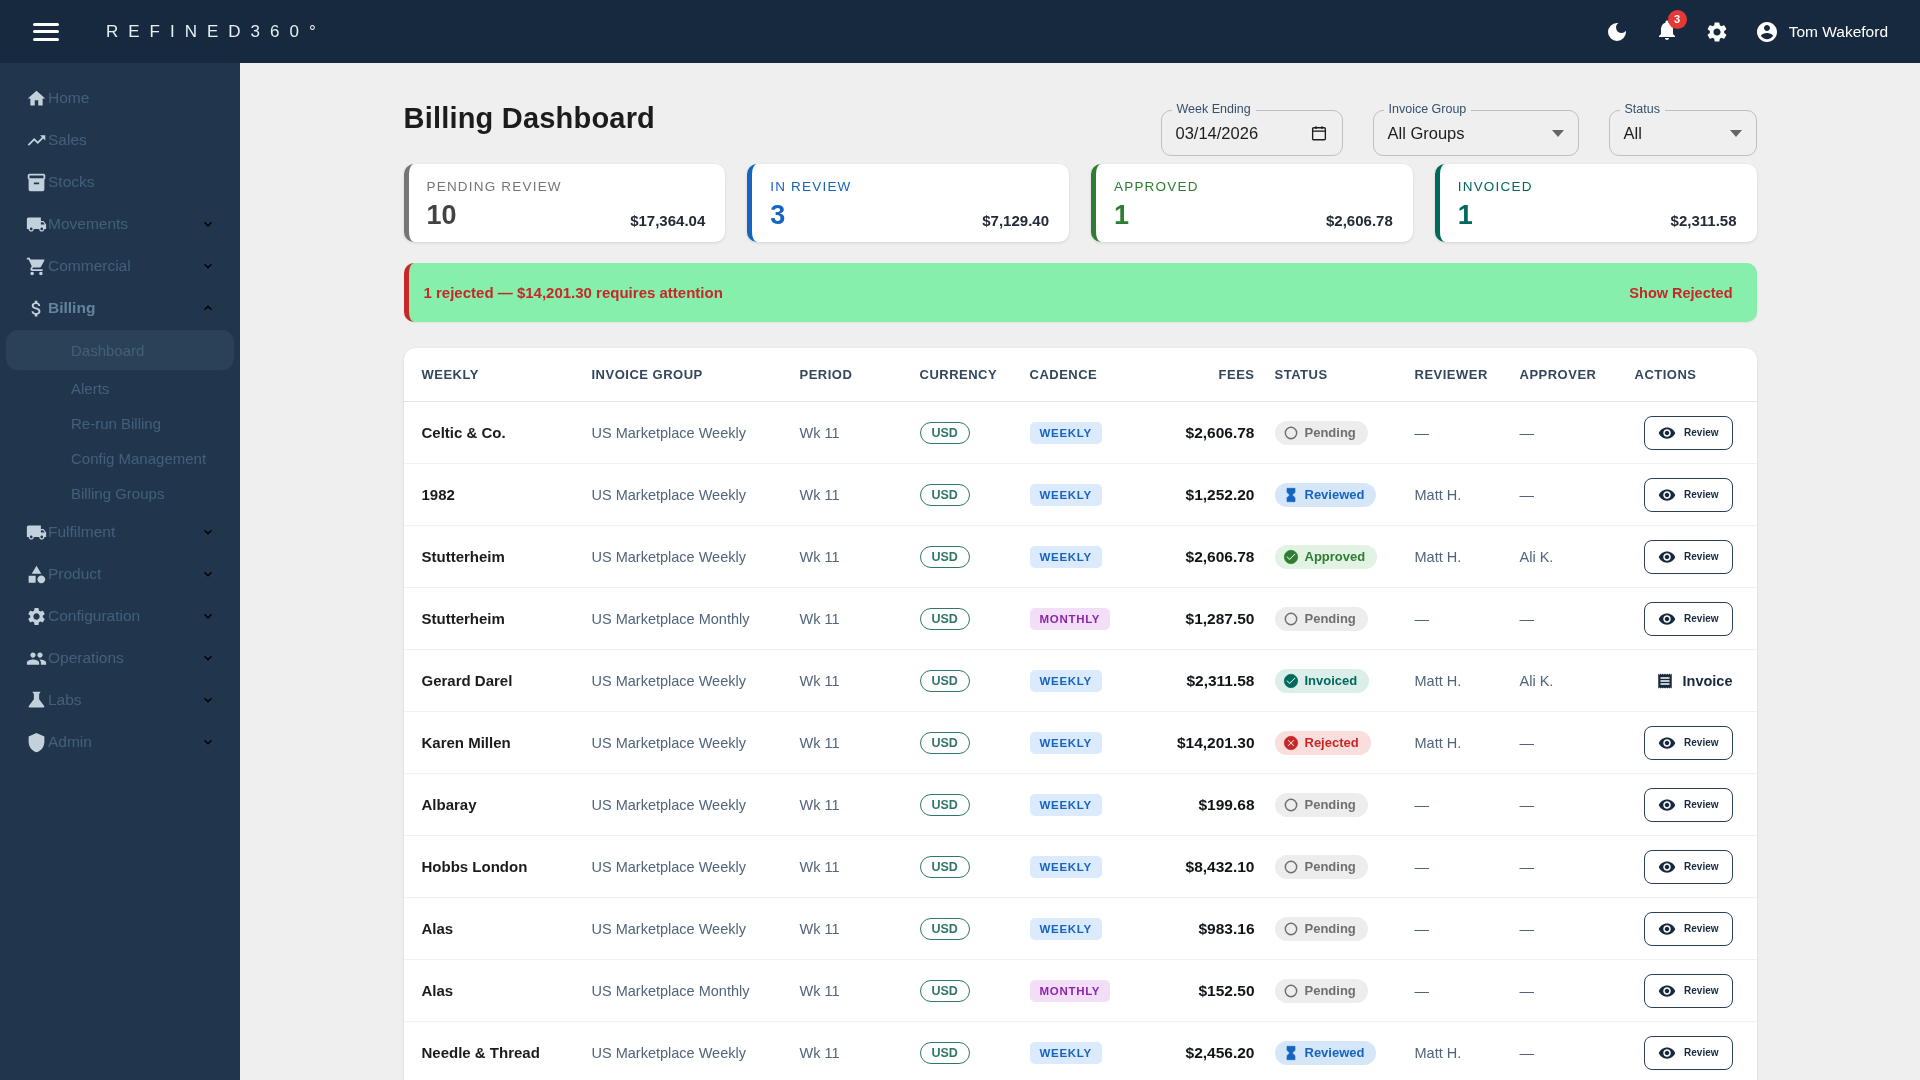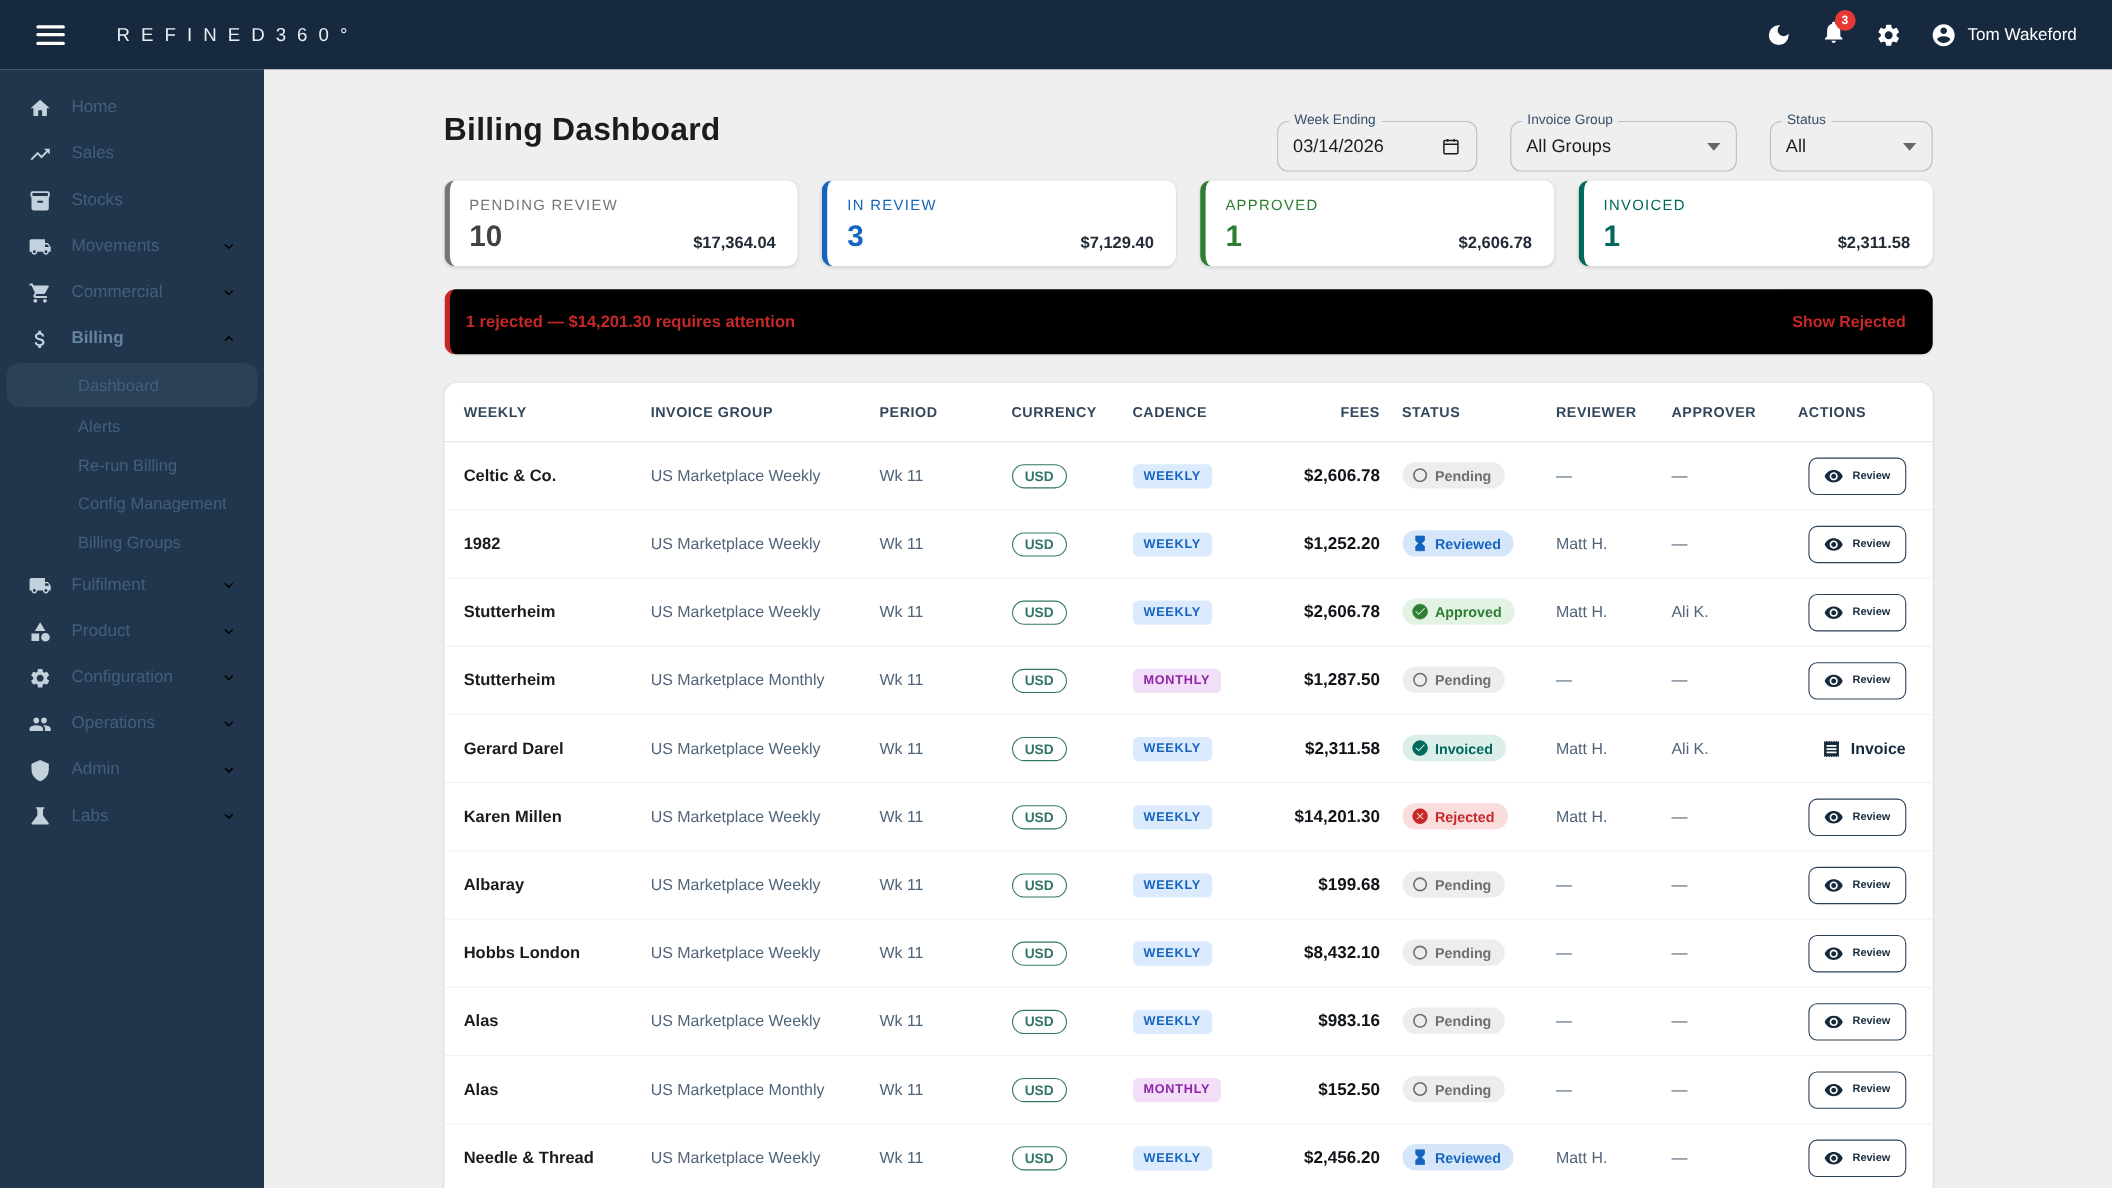--- a/index.html
+++ b/index.html
@@ -15,21 +15,21 @@
   .nav-icon { width:24px; height:24px; fill:#ffffff; cursor:pointer; }
   .bell-wrap { position:relative; }
   .badge { position:absolute; top:-8px; right:-8px; min-width:19px; height:19px; background:#e53935; border-radius:10px; color:#fff; font-size:11px; font-weight:700; display:flex; align-items:center; justify-content:center; padding:0 4px; }
   .user { display:flex; align-items:center; gap:10px; cursor:pointer; }
   .user-name { color:#ffffff; font-size:15.5px; }
 
   
   .sidebar { position:absolute; top:63px; left:0; width:240px; bottom:0; background:#21364c; padding-top:14px; overflow:hidden; }
   .side-item { height:42px; display:flex; align-items:center; padding:0 24px 0 26px; cursor:pointer; }
   .side-item .s-icon { width:21px; height:21px; fill:#c3d1dd; flex:0 0 21px; }
-  .side-item .s-label { margin-left:18px; font-size:15.5px; color:#42607c; flex:1; white-space:nowrap; }
+  .side-item .s-label { margin-left:1px; font-size:15.5px; color:#42607c; flex:1; white-space:nowrap; }
   .side-item.section-active .s-label { color:#6e8fa6; color:#64839f; font-weight:700; }
   .side-item .chev { width:16px; height:16px; fill:#c3d1dd; }
   .side-sub { height:34px; display:flex; align-items:center; padding-left:65px; cursor:pointer; font-size:15px; color:#42607c; margin:1px 6px; border-radius:12px; white-space:nowrap; }
   .side-sub.active { background:#2a4157; height:40px; }
 
   
   .main { position:absolute; top:63px; left:240px; right:0; bottom:0; overflow:hidden; }
   .content { width:1353px; margin:0 auto; }
 
   .title-row { margin-top:30px; display:flex; align-items:center; justify-content:space-between; height:50px; }
@@ -48,21 +48,21 @@
 
   
   .stats { display:flex; gap:22px; margin-top:21px; }
   .stat-card { flex:1; background:#ffffff; border-radius:10px; height:78px; box-shadow:0 1px 3px rgba(0,0,0,0.12); border-left:5px solid #999; padding:15px 20px 13px 18px; display:flex; flex-direction:column; }
   .stat-label { font-size:13.5px; letter-spacing:1.2px; font-weight:500; }
   .stat-bottom { display:flex; align-items:flex-end; justify-content:space-between; flex:1; }
   .stat-count { font-size:27px; font-weight:700; line-height:1; }
   .stat-amount { font-size:15px; font-weight:600; color:#222b36; }
 
   
-  .alert { margin-top:21px; background:#000000; border-left:5px solid #c62828; border-radius:10px; height:59px; display:flex; align-items:center; padding:0 24px 0 15px; box-shadow:0 1px 2px rgba(0,0,0,0.06); }
+  .alert { margin-top:21px; background:#86efac; border-left:5px solid #c62828; border-radius:10px; height:59px; display:flex; align-items:center; padding:0 24px 0 15px; box-shadow:0 1px 2px rgba(0,0,0,0.06); }
   .alert-text { color:#c62828; font-size:15px; font-weight:700; }
   .alert-action { margin-left:auto; color:#c62828; font-size:14.5px; font-weight:700; cursor:pointer; }
 
   
   .table-card { margin-top:26px; background:#ffffff; border-radius:12px 12px 0 0; box-shadow:0 1px 3px rgba(0,0,0,0.12); overflow:hidden; }
   .t-grid { display:grid; grid-template-columns:170px 208px 120px 110px 125px 120px 140px 105px 115px 1fr; align-items:center; padding:0 18px; }
   .t-head { height:54px; border-bottom:1px solid #e3e3e3; }
   .t-head .th { font-size:13px; font-weight:700; color:#33475c; letter-spacing:0.5px; }
   .t-row { height:62px; border-bottom:1px solid #f1f1f1; }
   .col-fees { text-align:right; padding-right:20px; }
@@ -205,32 +205,32 @@
       <svg class="s-icon" viewBox="0 0 24 24">
         <path d="M16 11c1.66 0 2.99-1.34 2.99-3S17.66 5 16 5c-1.66 0-3 1.34-3 3s1.34 3 3 3zm-8 0c1.66 0 2.99-1.34 2.99-3S9.66 5 8 5C6.34 5 5 6.34 5 8s1.34 3 3 3zm0 2c-2.33 0-7 1.17-7 3.5V19h14v-2.5c0-2.33-4.67-3.5-7-3.5zm8 0c-.29 0-.62.02-.97.05 1.16.84 1.97 1.97 1.97 3.45V19h6v-2.5c0-2.33-4.67-3.5-7-3.5z"></path>
       </svg>
       <span class="s-label">Operations</span>
       <svg class="chev" viewBox="0 0 24 24">
         <path fill="currentColor" d="M7.41 8.59L12 13.17l4.59-4.58L18 10l-6 6-6-6z"></path>
       </svg>
     </div>
     <div class="side-item">
       <svg class="s-icon" viewBox="0 0 24 24">
+        <path d="M15.96 2H8.04c-.42 0-.65.48-.39.81L9 4.5v6.17L3.2 18.4c-.49.66-.02 1.6.8 1.6h16c.82 0 1.29-.94.8-1.6L15 10.67V4.5l1.35-1.69c.26-.33.03-.81-.39-.81z"></path>
+      </svg>
+      <span class="s-label">Labs</span>
+      <svg class="chev" viewBox="0 0 24 24">
+        <path fill="currentColor" d="M7.41 8.59L12 13.17l4.59-4.58L18 10l-6 6-6-6z"></path>
+      </svg>
+    </div>
+    <div class="side-item">
+      <svg class="s-icon" viewBox="0 0 24 24">
         <path d="M12 1L3 5v6c0 5.55 3.84 10.74 9 12 5.16-1.26 9-6.45 9-12V5l-9-4z"></path>
       </svg>
       <span class="s-label">Admin</span>
-      <svg class="chev" viewBox="0 0 24 24">
-        <path fill="currentColor" d="M7.41 8.59L12 13.17l4.59-4.58L18 10l-6 6-6-6z"></path>
-      </svg>
-    </div>
-    <div class="side-item">
-      <svg class="s-icon" viewBox="0 0 24 24">
-        <path d="M15.96 2H8.04c-.42 0-.65.48-.39.81L9 4.5v6.17L3.2 18.4c-.49.66-.02 1.6.8 1.6h16c.82 0 1.29-.94.8-1.6L15 10.67V4.5l1.35-1.69c.26-.33.03-.81-.39-.81z"></path>
-      </svg>
-      <span class="s-label">Labs</span>
       <svg class="chev" viewBox="0 0 24 24">
         <path fill="currentColor" d="M7.41 8.59L12 13.17l4.59-4.58L18 10l-6 6-6-6z"></path>
       </svg>
     </div>
   </nav>
 
 <main class="main">
   <div class="content">
 
     <div class="title-row">

